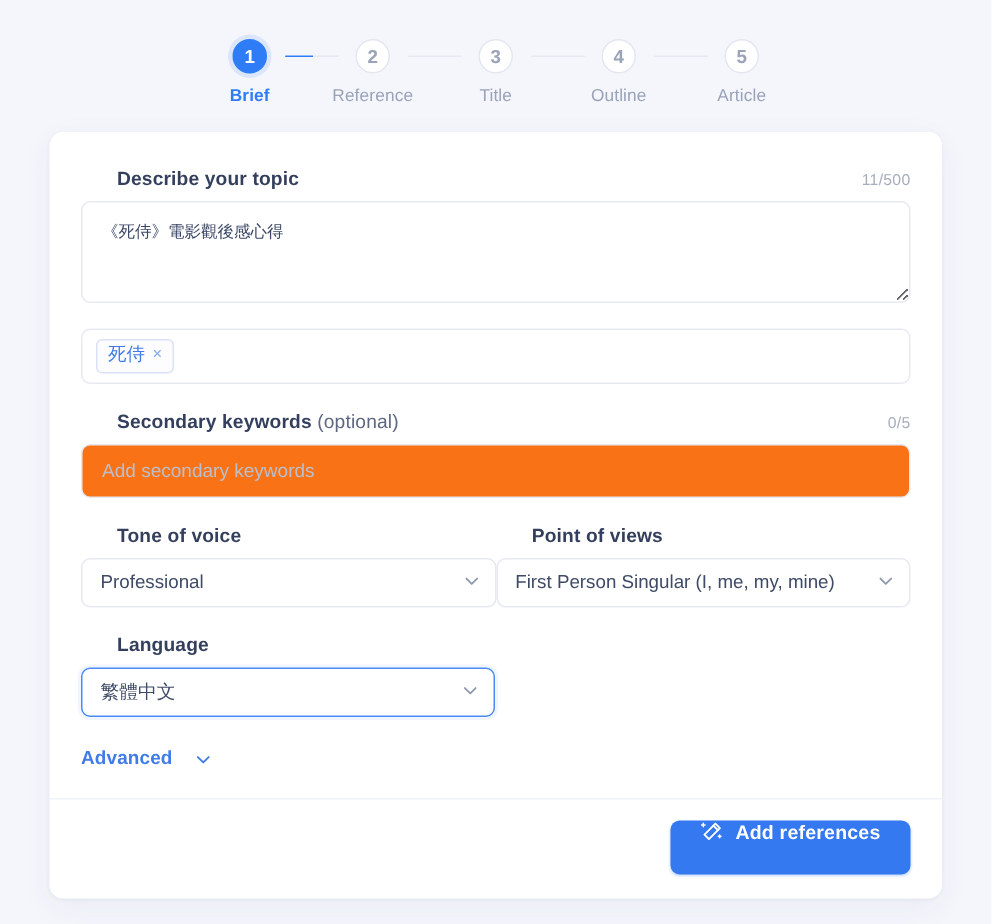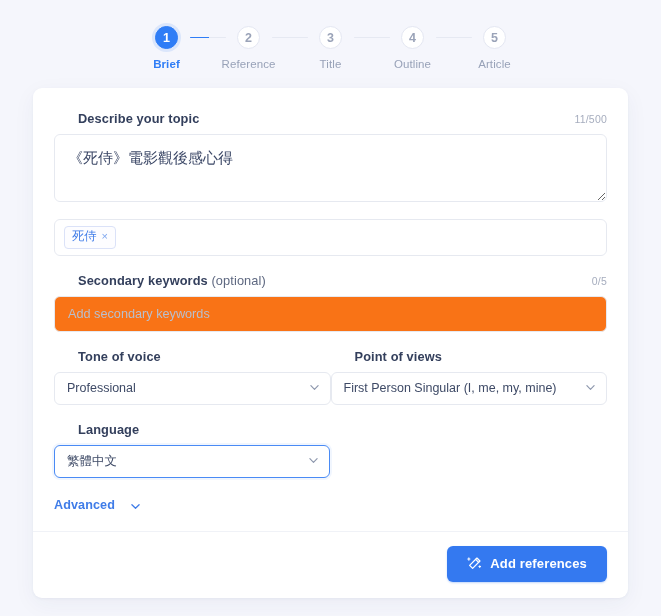--- a/index.html
+++ b/index.html
@@ -131,21 +131,21 @@
   }
 
   textarea.topic {
     display: block;
     width: 100%;
     height: 68px;
     border: 1px solid #e6e9f0;
     border-radius: 6px;
     padding: 12px 13px;
     font-family: "Liberation Sans", "DejaVu Sans", sans-serif;
-    font-size: 15px;
+    font-size: 11px;
     color: #3b4766;
     line-height: 1.5;
     resize: vertical;
     outline: none;
     background: #fff;
   }
   textarea.topic::placeholder { color: #b6bccc; }
 
   .tag-input {
     border: 1px solid #e6e9f0;
@@ -274,21 +274,21 @@
     height: 36px;
     background: #3479f0;
     border: none;
     border-radius: 6px;
     color: #ffffff;
     font-family: "Liberation Sans", "DejaVu Sans", sans-serif;
     font-size: 13px;
     font-weight: 700;
     padding: 0 20px;
     display: inline-flex;
-    align-items: center;
+    align-items: flex-start;
     gap: 8px;
     cursor: pointer;
     letter-spacing: .15px;
     box-shadow: 0 1px 2px rgba(52,121,240,0.3);
   }
   .btn-primary .wand { width: 15px; height: 15px; display: block; }
 </style>
 </head>
 <body>
 

